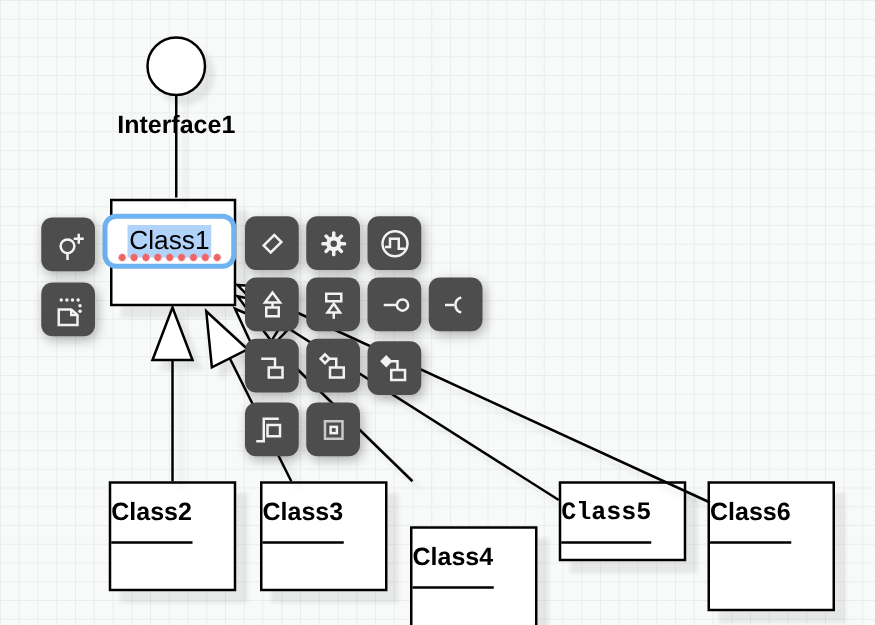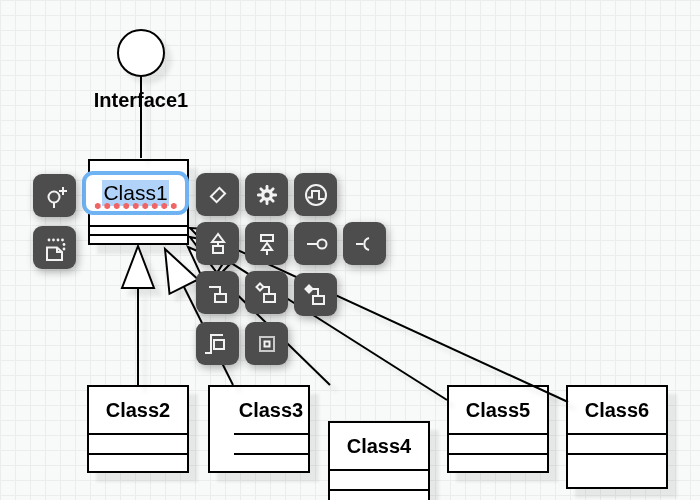--- a/index.html
+++ b/index.html
@@ -11,21 +11,21 @@
     position:relative;width:700px;height:500px;
     background-color:#f8f9f9;
     background-image:linear-gradient(#ebecec 1px,transparent 1px),
                      linear-gradient(90deg,#ebecec 1px,transparent 1px);
     background-size:15px 15px;
   }
   .edges{position:absolute;left:0;top:0;pointer-events:none;
     filter:drop-shadow(7px 7px 2px rgba(0,0,0,0.08));}
   .uml-class{
     position:absolute;background:#fff;border:2px solid #000;
-    box-sizing:border-box;display:flex;flex-direction:column;
+    box-sizing:border-box;display:flex;
     box-shadow:9px 9px 3px rgba(0,0,0,0.07);
   }
   .uml-class .title{
     border-bottom:2px solid #000;display:flex;align-items:center;justify-content:center;
     font-weight:bold;font-size:20px;color:#000;height:46px;
   }
   .uml-class .comp1{height:18px;border-bottom:2px solid #000;}
   .uml-class .comp2{flex:1;}
   #class1{left:88px;top:159px;width:101px;height:86px;}
   #class1 .title{height:64px;}
@@ -65,31 +65,31 @@
     <div class="title"></div>
     <div class="comp1"></div>
     <div class="comp2"></div>
   </div>
 
   <div class="uml-class" style="left:87px;top:385px;width:102px;height:88px;">
     <div class="title">Class2</div>
     <div class="comp1"></div>
     <div class="comp2"></div>
   </div>
-  <div class="uml-class" style="left:208px;top:385px;width:102px;height:88px;padding-left:24px;">
+  <div class="uml-class" style="left:208px;top:385px;width:102px;height:88px;">
     <div class="title">Class3</div>
     <div class="comp1"></div>
     <div class="comp2"></div>
   </div>
   <div class="uml-class" style="left:328px;top:385px;width:102px;height:88px;margin-top:36px;">
     <div class="title">Class4</div>
     <div class="comp1"></div>
     <div class="comp2"></div>
   </div>
-  <div class="uml-class" style="left:447px;top:385px;width:102px;height:88px;">
+  <div class="uml-class" style="left:447px;top:385px;width:102px;height:64px;font-family:Liberation Mono, monospace;">
     <div class="title">Class5</div>
     <div class="comp1"></div>
     <div class="comp2"></div>
   </div>
   <div class="uml-class" style="left:566px;top:385px;width:102px;height:104px;">
     <div class="title">Class6</div>
     <div class="comp1"></div>
     <div class="comp2"></div>
   </div>
 

